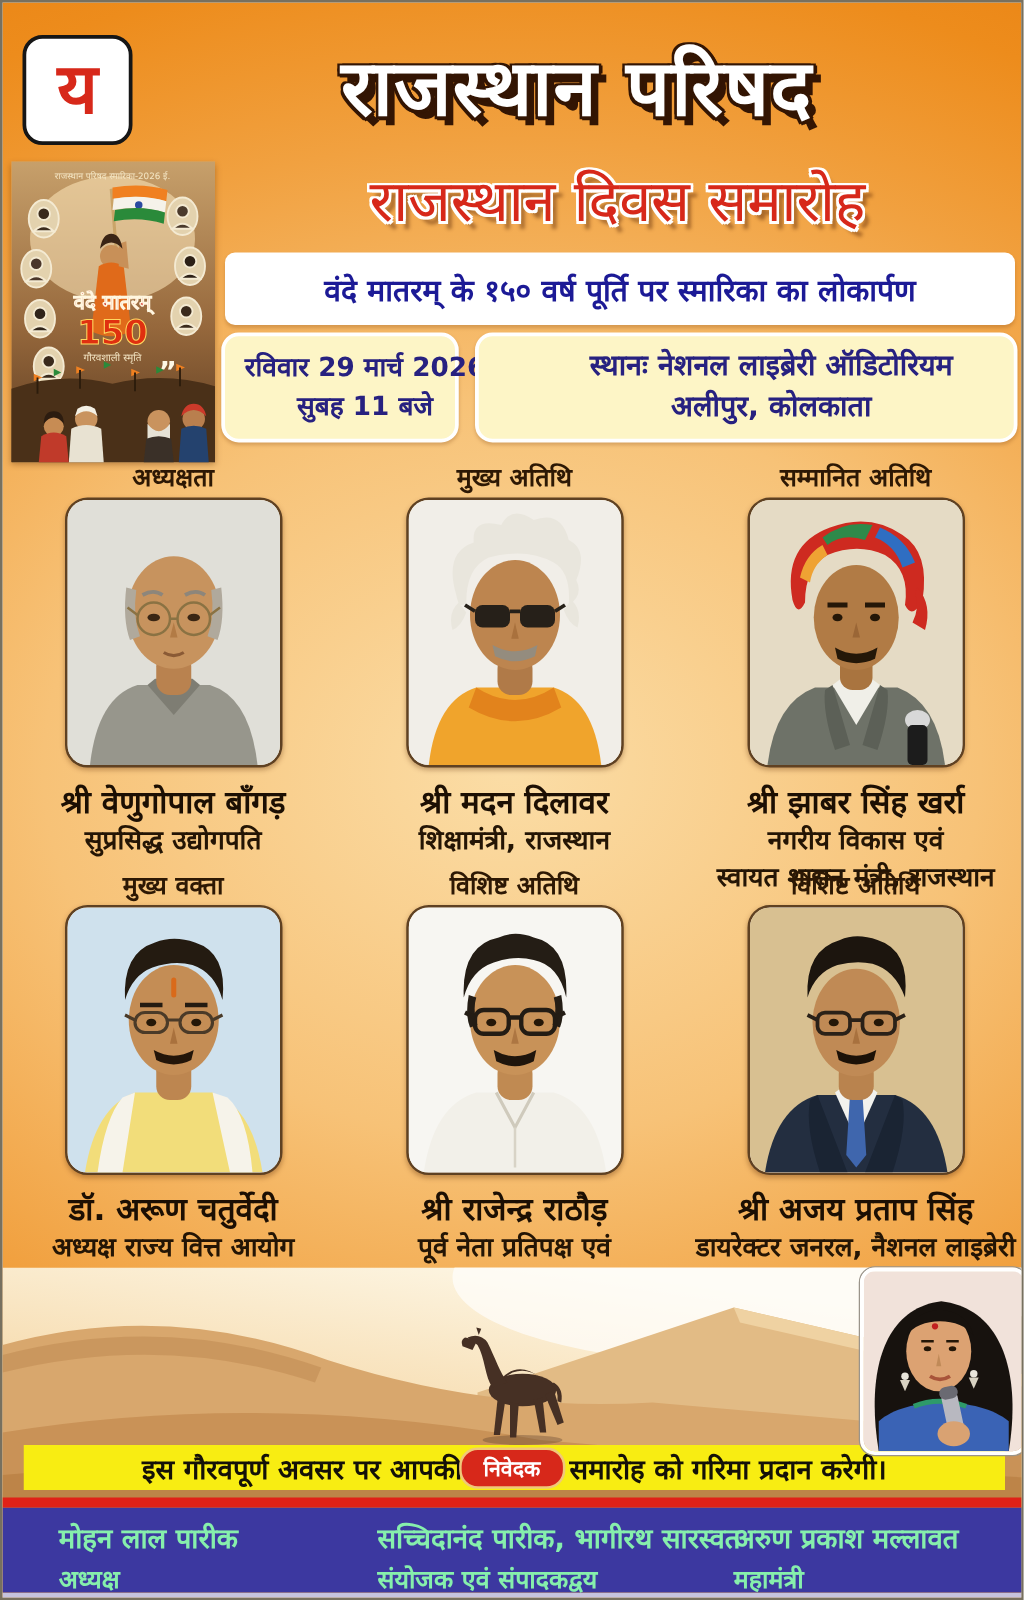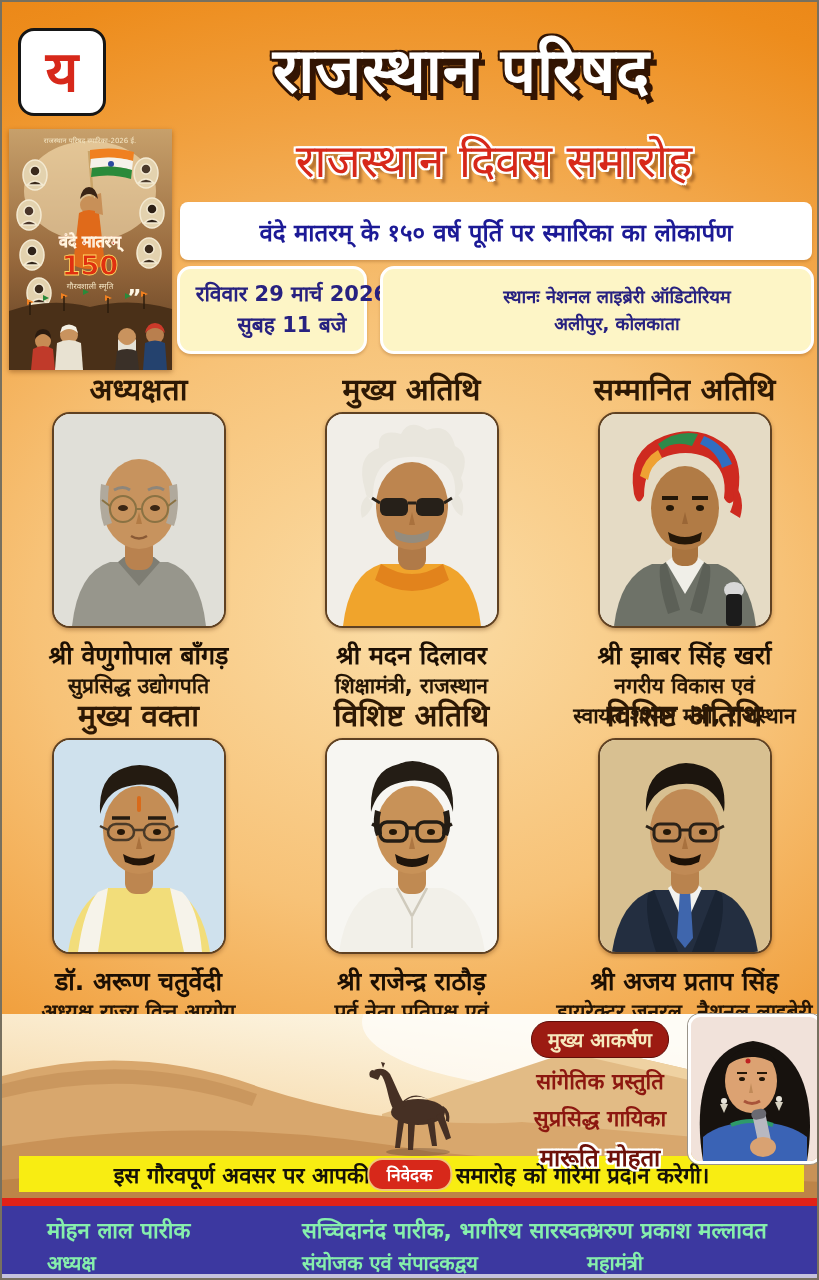--- a/index.html
+++ b/index.html
@@ -15,30 +15,30 @@
     letter-spacing:1px;white-space:nowrap;
     text-shadow:-2px -2px 0 #331503,2px -2px 0 #331503,-2px 2px 0 #331503,2px 2px 0 #331503,3px 0 0 #331503,0 3px 0 #331503,6px 7px 0 #331503;}
   .event-title{position:absolute;left:172px;top:126px;width:640px;text-align:center;font-size:46px;font-weight:400;color:#d7281a;white-space:nowrap;
     text-shadow:-2px -2px 0 #fff,2px -2px 0 #fff,-2px 2px 0 #fff,2px 2px 0 #fff,-2px 0 0 #fff,2px 0 0 #fff,0 -2px 0 #fff,0 2px 0 #fff,5px 6px 3px rgba(80,30,5,.45);}
   .subtitle-box{position:absolute;left:178px;top:200px;width:632px;height:58px;background:#ffffff;border-radius:8px;
     display:flex;align-items:center;justify-content:center;font-size:24px;font-weight:800;color:#1c1a96;box-shadow:0 2px 3px rgba(120,60,10,.25);}
   .info-box{position:absolute;top:264px;background:#fdf5c6;border:3px solid #ffffff;border-radius:14px;box-sizing:border-box;
     display:flex;flex-direction:column;align-items:center;justify-content:center;gap:7px;color:#272180;font-weight:800;
     box-shadow:0 2px 3px rgba(120,60,10,.25);padding-left:40px;}
   .date-box{left:175px;width:190px;height:88px;font-size:21px;}
-  .venue-box{left:378px;width:434px;height:88px;font-size:18px;}
+  .venue-box{left:378px;width:434px;height:88px;font-size:23px;}
   .info-line{white-space:nowrap;line-height:1.1;}
   
   .vm-poster{position:absolute;left:7px;top:127px;width:163px;height:241px;box-shadow:0 2px 5px rgba(90,40,5,.4);}
   .vm-poster svg{display:block;width:100%;height:100%;}
   
   .guest-row{position:absolute;left:0;width:819px;display:grid;grid-template-columns:273px 273px 273px;}
   .row-1{top:366px;} .row-2{top:692px;}
   .guest-card{display:flex;flex-direction:column;align-items:center;}
-  .guest-role{font-size:30px;font-weight:800;color:#2d1804;margin-bottom:3px;white-space:nowrap;}
+  .guest-role{font-size:20px;font-weight:800;color:#2d1804;margin-bottom:3px;white-space:nowrap;}
   .photo-frame{width:170px;height:212px;border:2px solid #5f4122;border-radius:18px;overflow:hidden;
     box-shadow:inset 0 0 0 3px #fbeecd,0 2px 4px rgba(90,40,5,.35);background:#fff;}
   .photo-frame svg{display:block;width:100%;height:100%;}
   .guest-name{margin-top:9px;font-size:25px;font-weight:800;color:#1c0f03;white-space:nowrap;}
   .guest-desc{font-size:21px;font-weight:700;color:#241505;line-height:30px;white-space:nowrap;}
   .guest-desc:empty{display:none;}
   
   .desert{position:absolute;left:0;top:1012px;width:819px;height:192px;}
   .desert svg{display:block;width:100%;height:100%;}
   
@@ -392,26 +392,20 @@
         <path d="M28 56 l-3 28 l5 0 l4 -26 Z"></path>
         <path d="M38 58 l0 28 l5 0 l2 -27 Z"></path>
         <path d="M57 56 l5 26 l5 0 l-3 -28 Z"></path>
         <path d="M66 52 l10 24 l5 -2 l-8 -26 Z"></path>
         <path d="M73 42 q8 5 6 16 l-3 -1 q1 -9 -5 -13 Z"></path>
         <ellipse cx="48" cy="88" rx="32" ry="4" opacity="0.3"></ellipse>
       </g>
     </svg>
   </div>
 
-  <div class="attraction">
-    <div class="attraction-badge">मुख्य आकर्षण</div>
-    <div class="attraction-line">सांगेतिक प्रस्तुति</div>
-    <div class="attraction-line">सुप्रसिद्ध गायिका</div>
-    <div class="singer-name">मारूति मोहता</div>
-  </div>
   <div class="singer-photo">
     <svg viewBox="0 0 128 144">
       <rect width="128" height="144" fill="#f1e2da"></rect>
       <path d="M12 144 C2 84 14 30 62 24 C112 30 126 84 116 144 Z" fill="#17120e"></path>
       <ellipse cx="60" cy="64" rx="26" ry="32" fill="#dca272"></ellipse>
       <path d="M34 52 C40 24 82 24 88 52 C78 36 44 36 34 52 Z" fill="#17120e"></path>
       <circle cx="57" cy="44" r="2.5" fill="#c02020"></circle>
       <path d="M46 56 h10 M66 56 h10" stroke="#241708" stroke-width="2" fill="none"></path>
       <ellipse cx="51" cy="62" rx="3" ry="2" fill="#241708"></ellipse>
         <ellipse cx="71" cy="62" rx="3" ry="2" fill="#241708"></ellipse>

